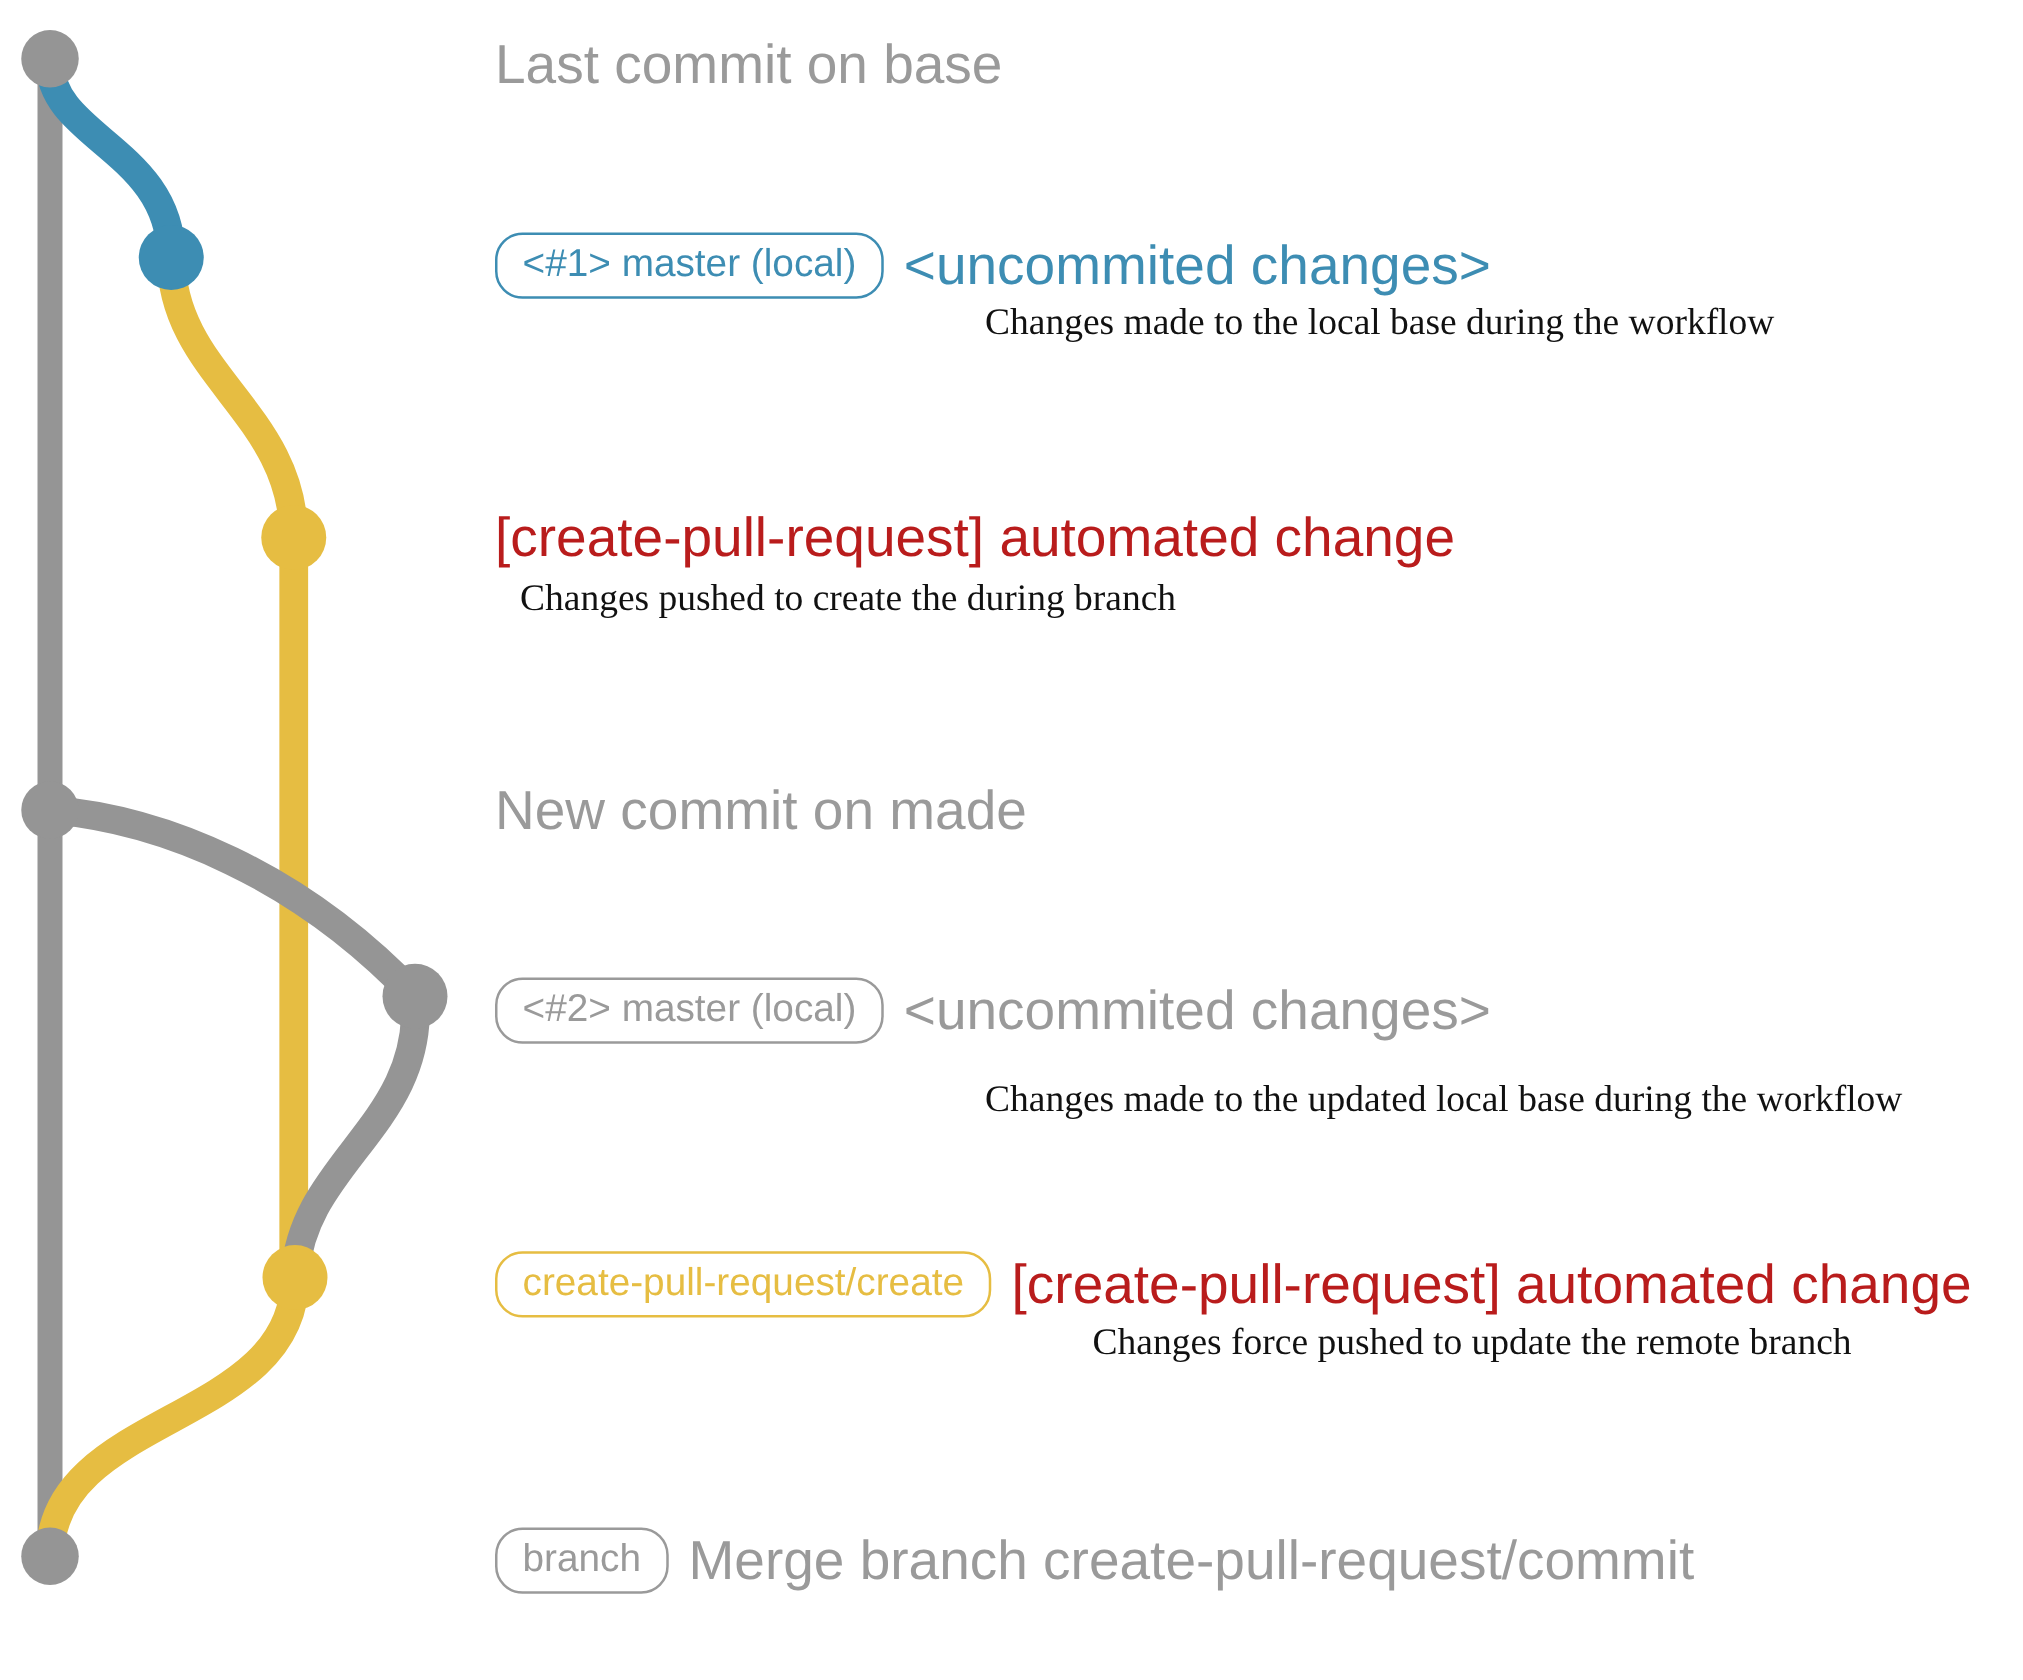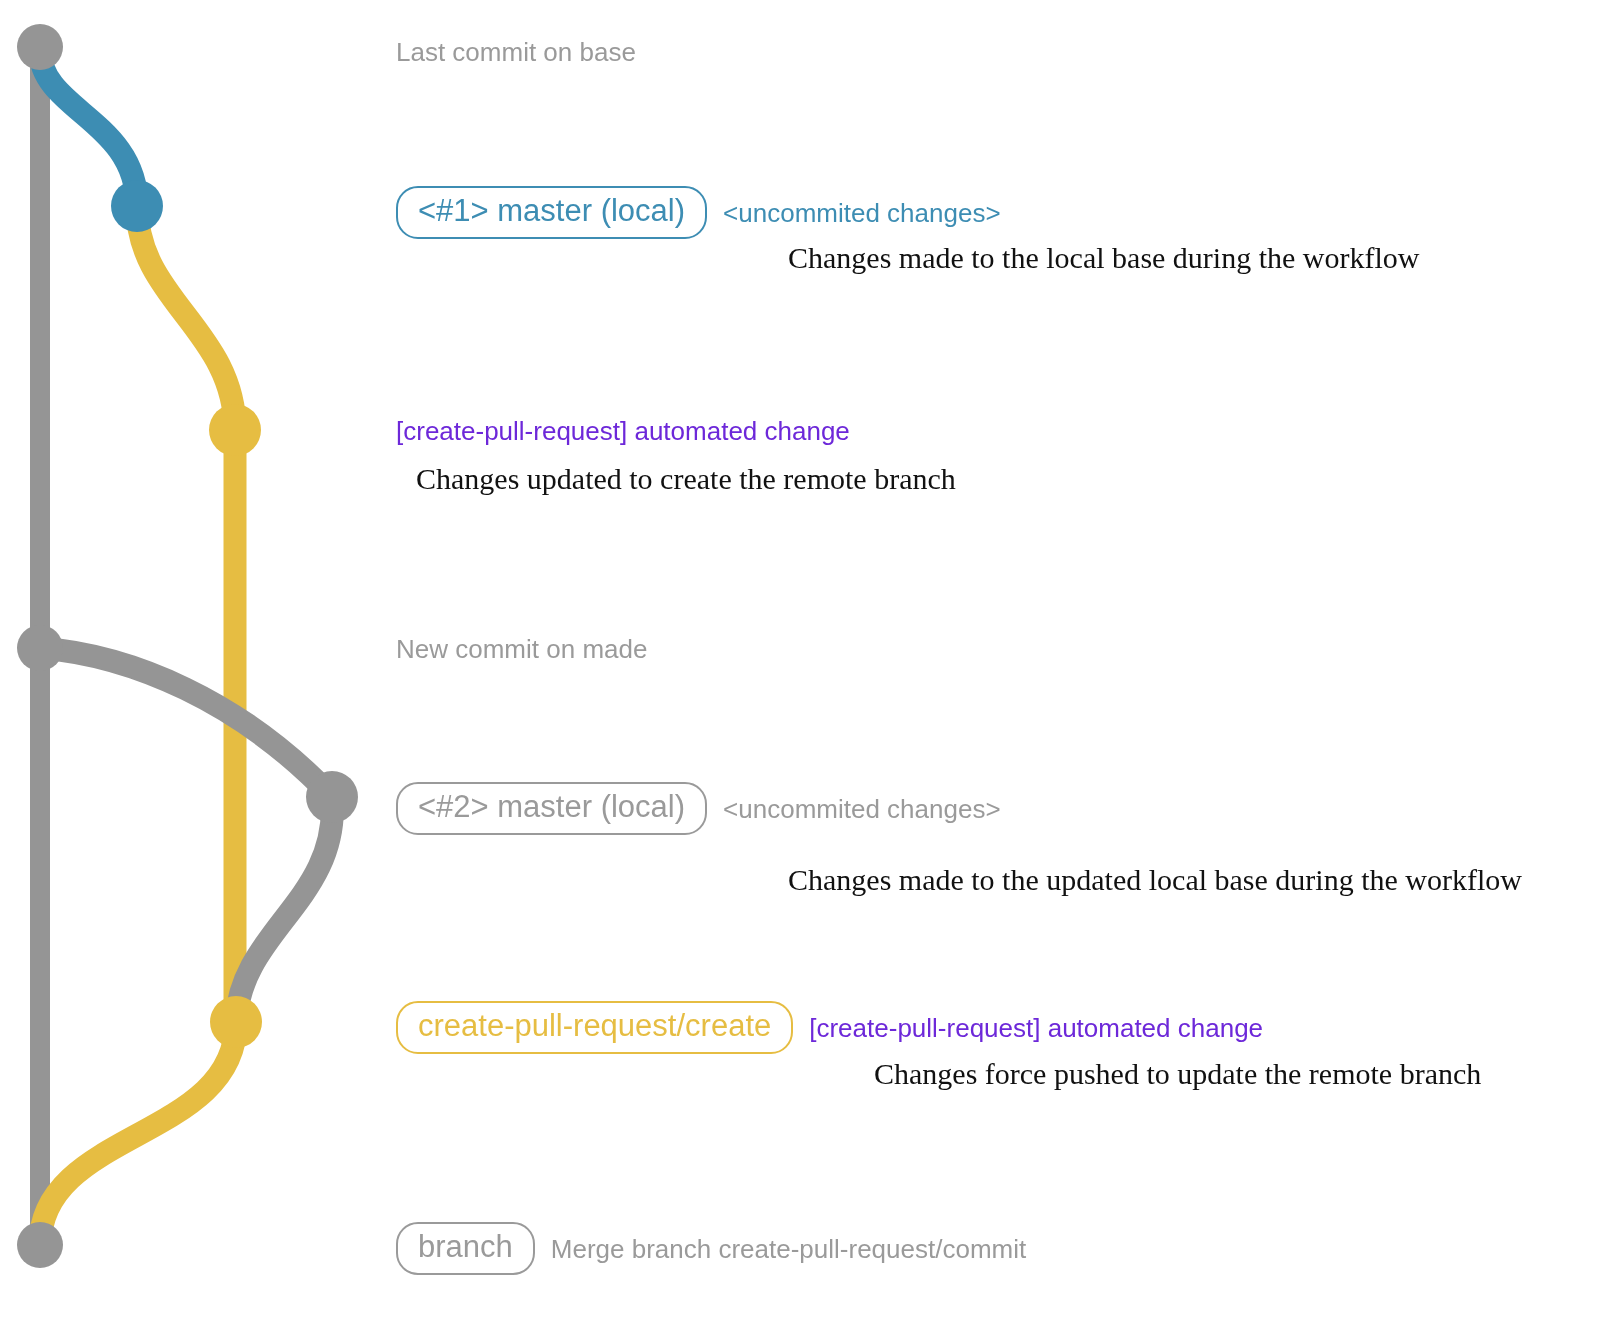--- a/index.html
+++ b/index.html
@@ -31,28 +31,28 @@
     height: 1344px;
   }
 
   .row {
     position: absolute;
     left: 396px;
   }
 
   .headline {
     font-family: "Liberation Sans", sans-serif;
-    font-size: 26px;
+    font-size: 44px;
     line-height: 38px;
     white-space: nowrap;
   }
 
   .headline.gray   { color: #9a9a9a; }
   .headline.blue   { color: #3d8db3; }
-  .headline.yellow { color: #6d28d9; }
+  .headline.yellow { color: #b91c1c; }
 
   .badge {
     display: inline-block;
     border: 2px solid #9a9a9a;
     border-radius: 22px;
     padding: 6px 20px 9px 20px;
     font-family: Liberation Sans, sans-serif;
     font-size: 31px;
     line-height: 34px;
     color: #9a9a9a;
@@ -125,21 +125,21 @@
       <span class="headline blue">&lt;uncommited changes&gt;</span>
     </div>
   </div>
   <div class="caption" style="left:788px; top:241px">Changes made to the local base during the workflow</div>
 
   <div class="row" style="top:412px">
     <div class="badge-line">
       <span class="headline yellow">[create-pull-request] automated change</span>
     </div>
   </div>
-  <div class="caption" style="left:416px; top:462px">Changes updated to create the remote branch</div>
+  <div class="caption" style="left:416px; top:462px">Changes pushed to create the during branch</div>
 
   <div class="row" style="top:630px">
     <div class="badge-line">
       <span class="headline gray">New commit on made</span>
     </div>
   </div>
 
   <div class="row" style="top:782px">
     <div class="badge-line">
       <span class="badge">&lt;#2&gt; master (local)</span>

